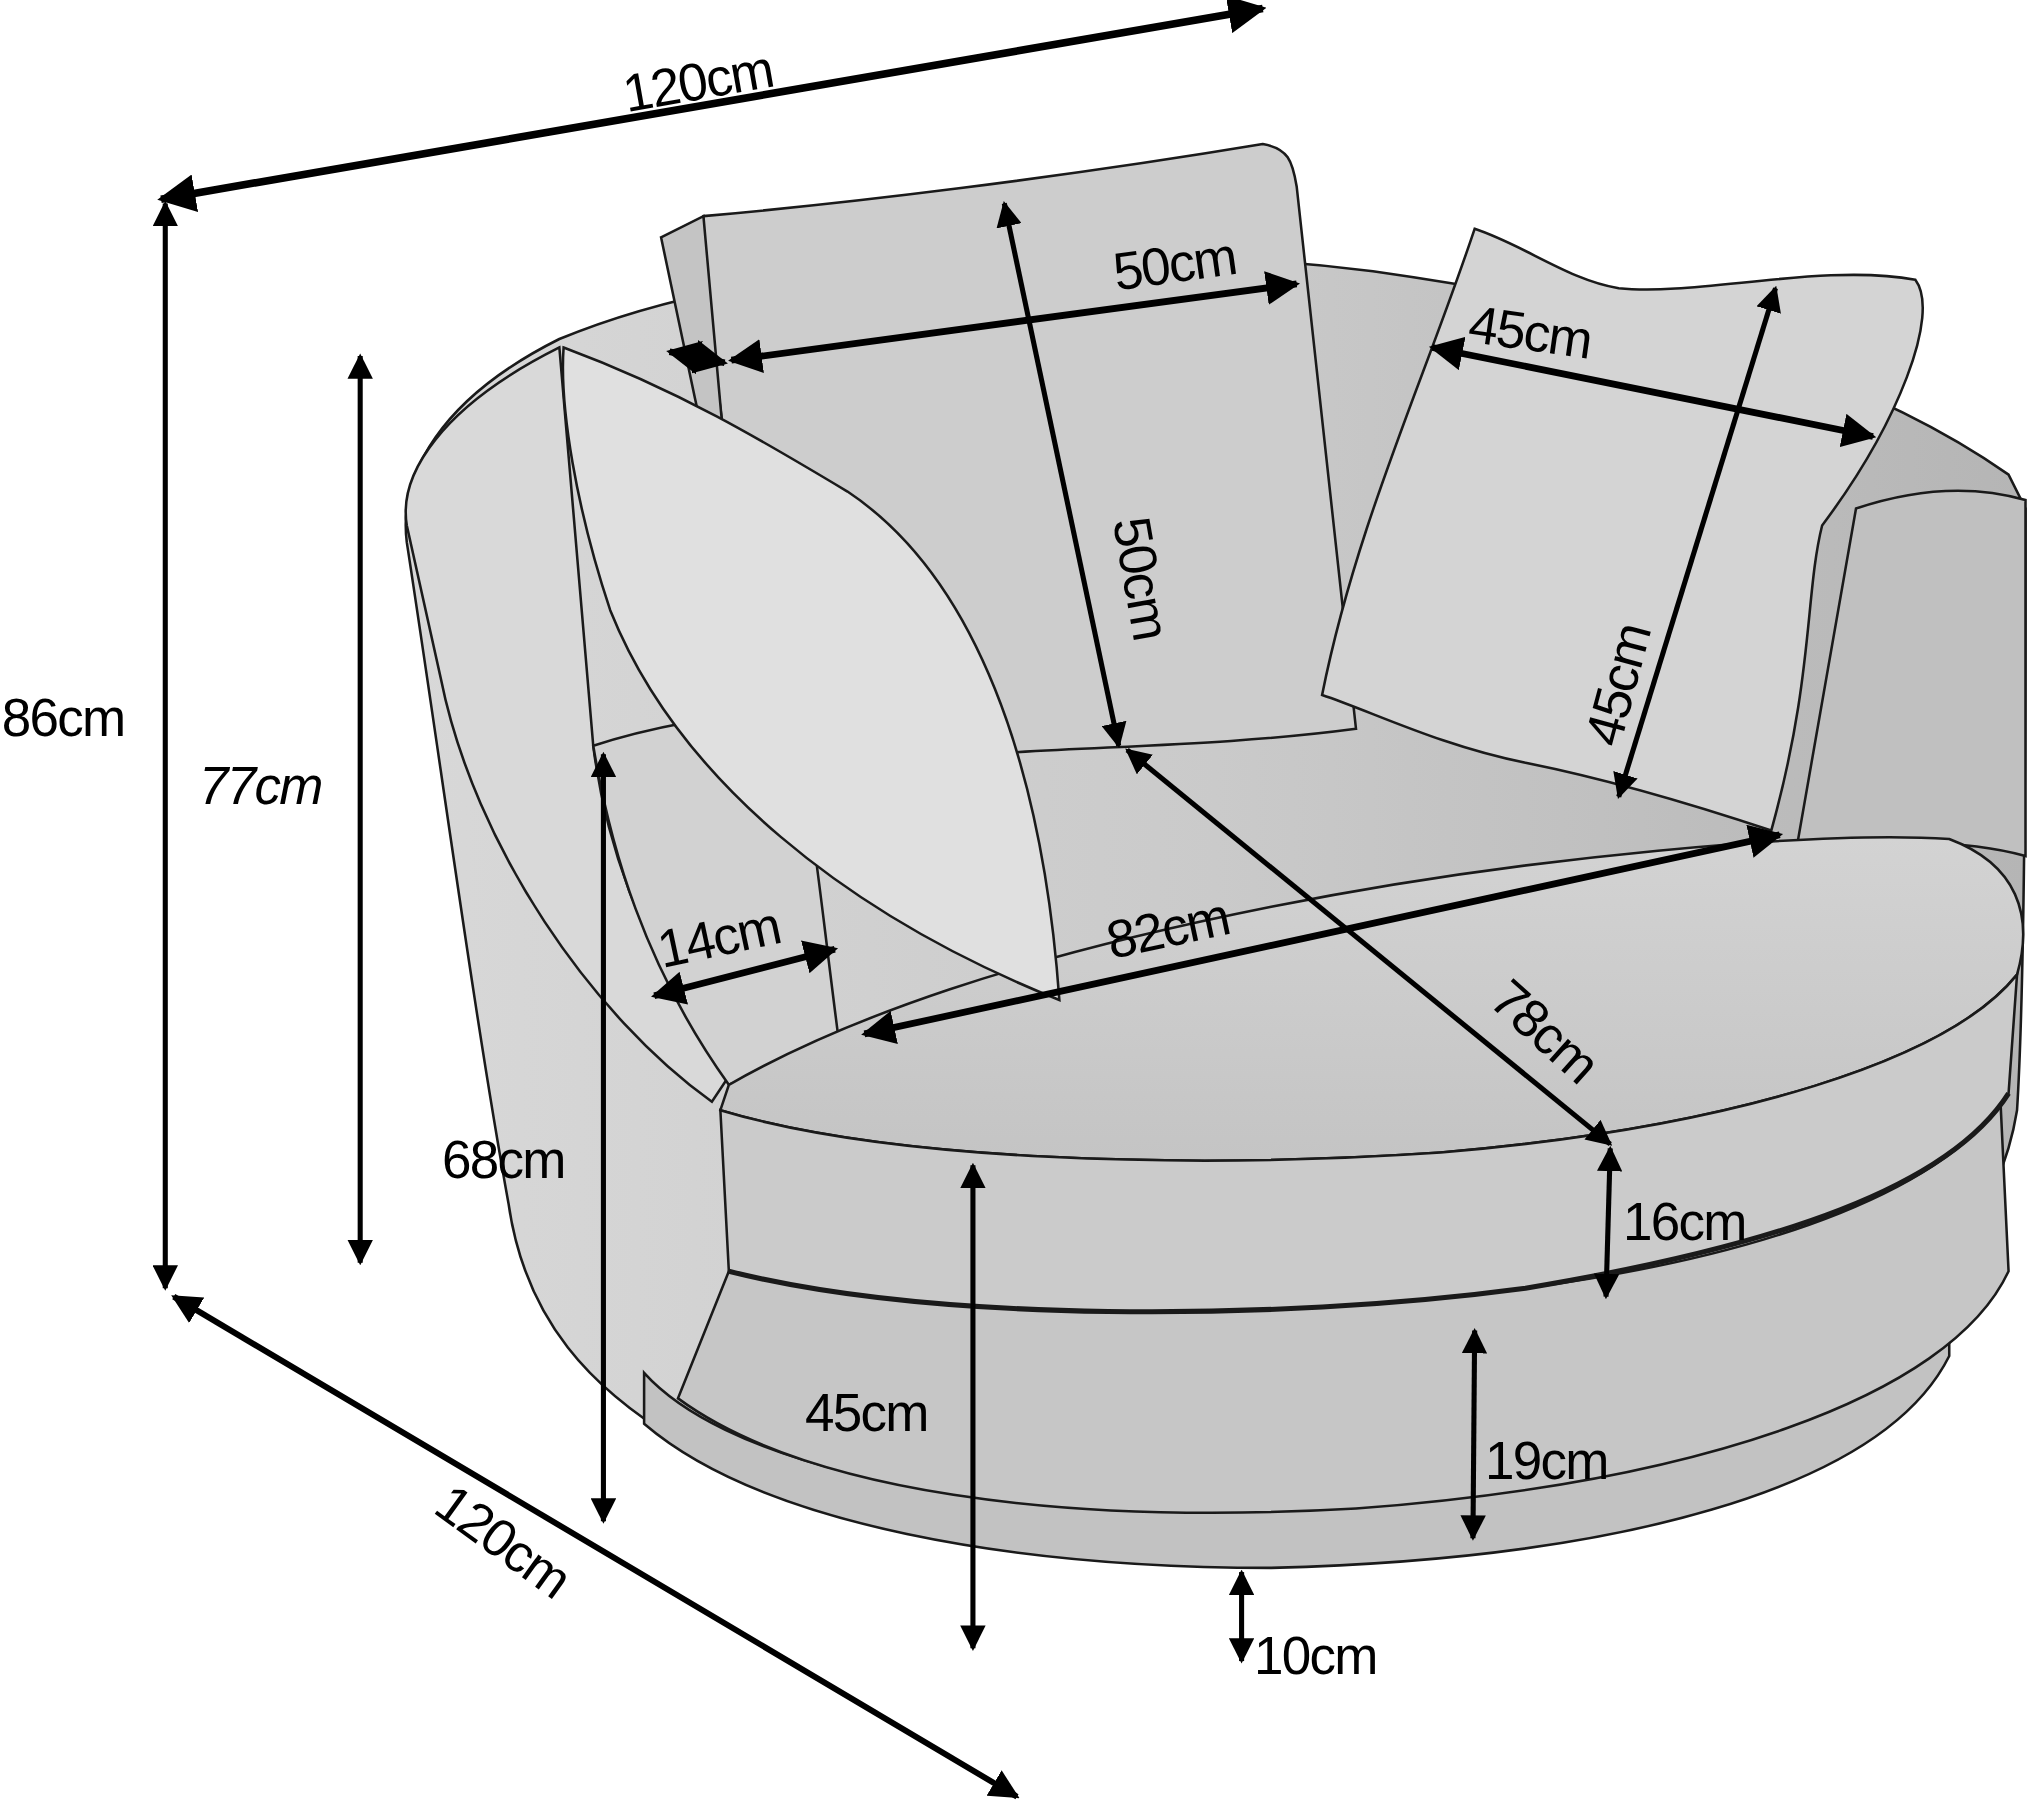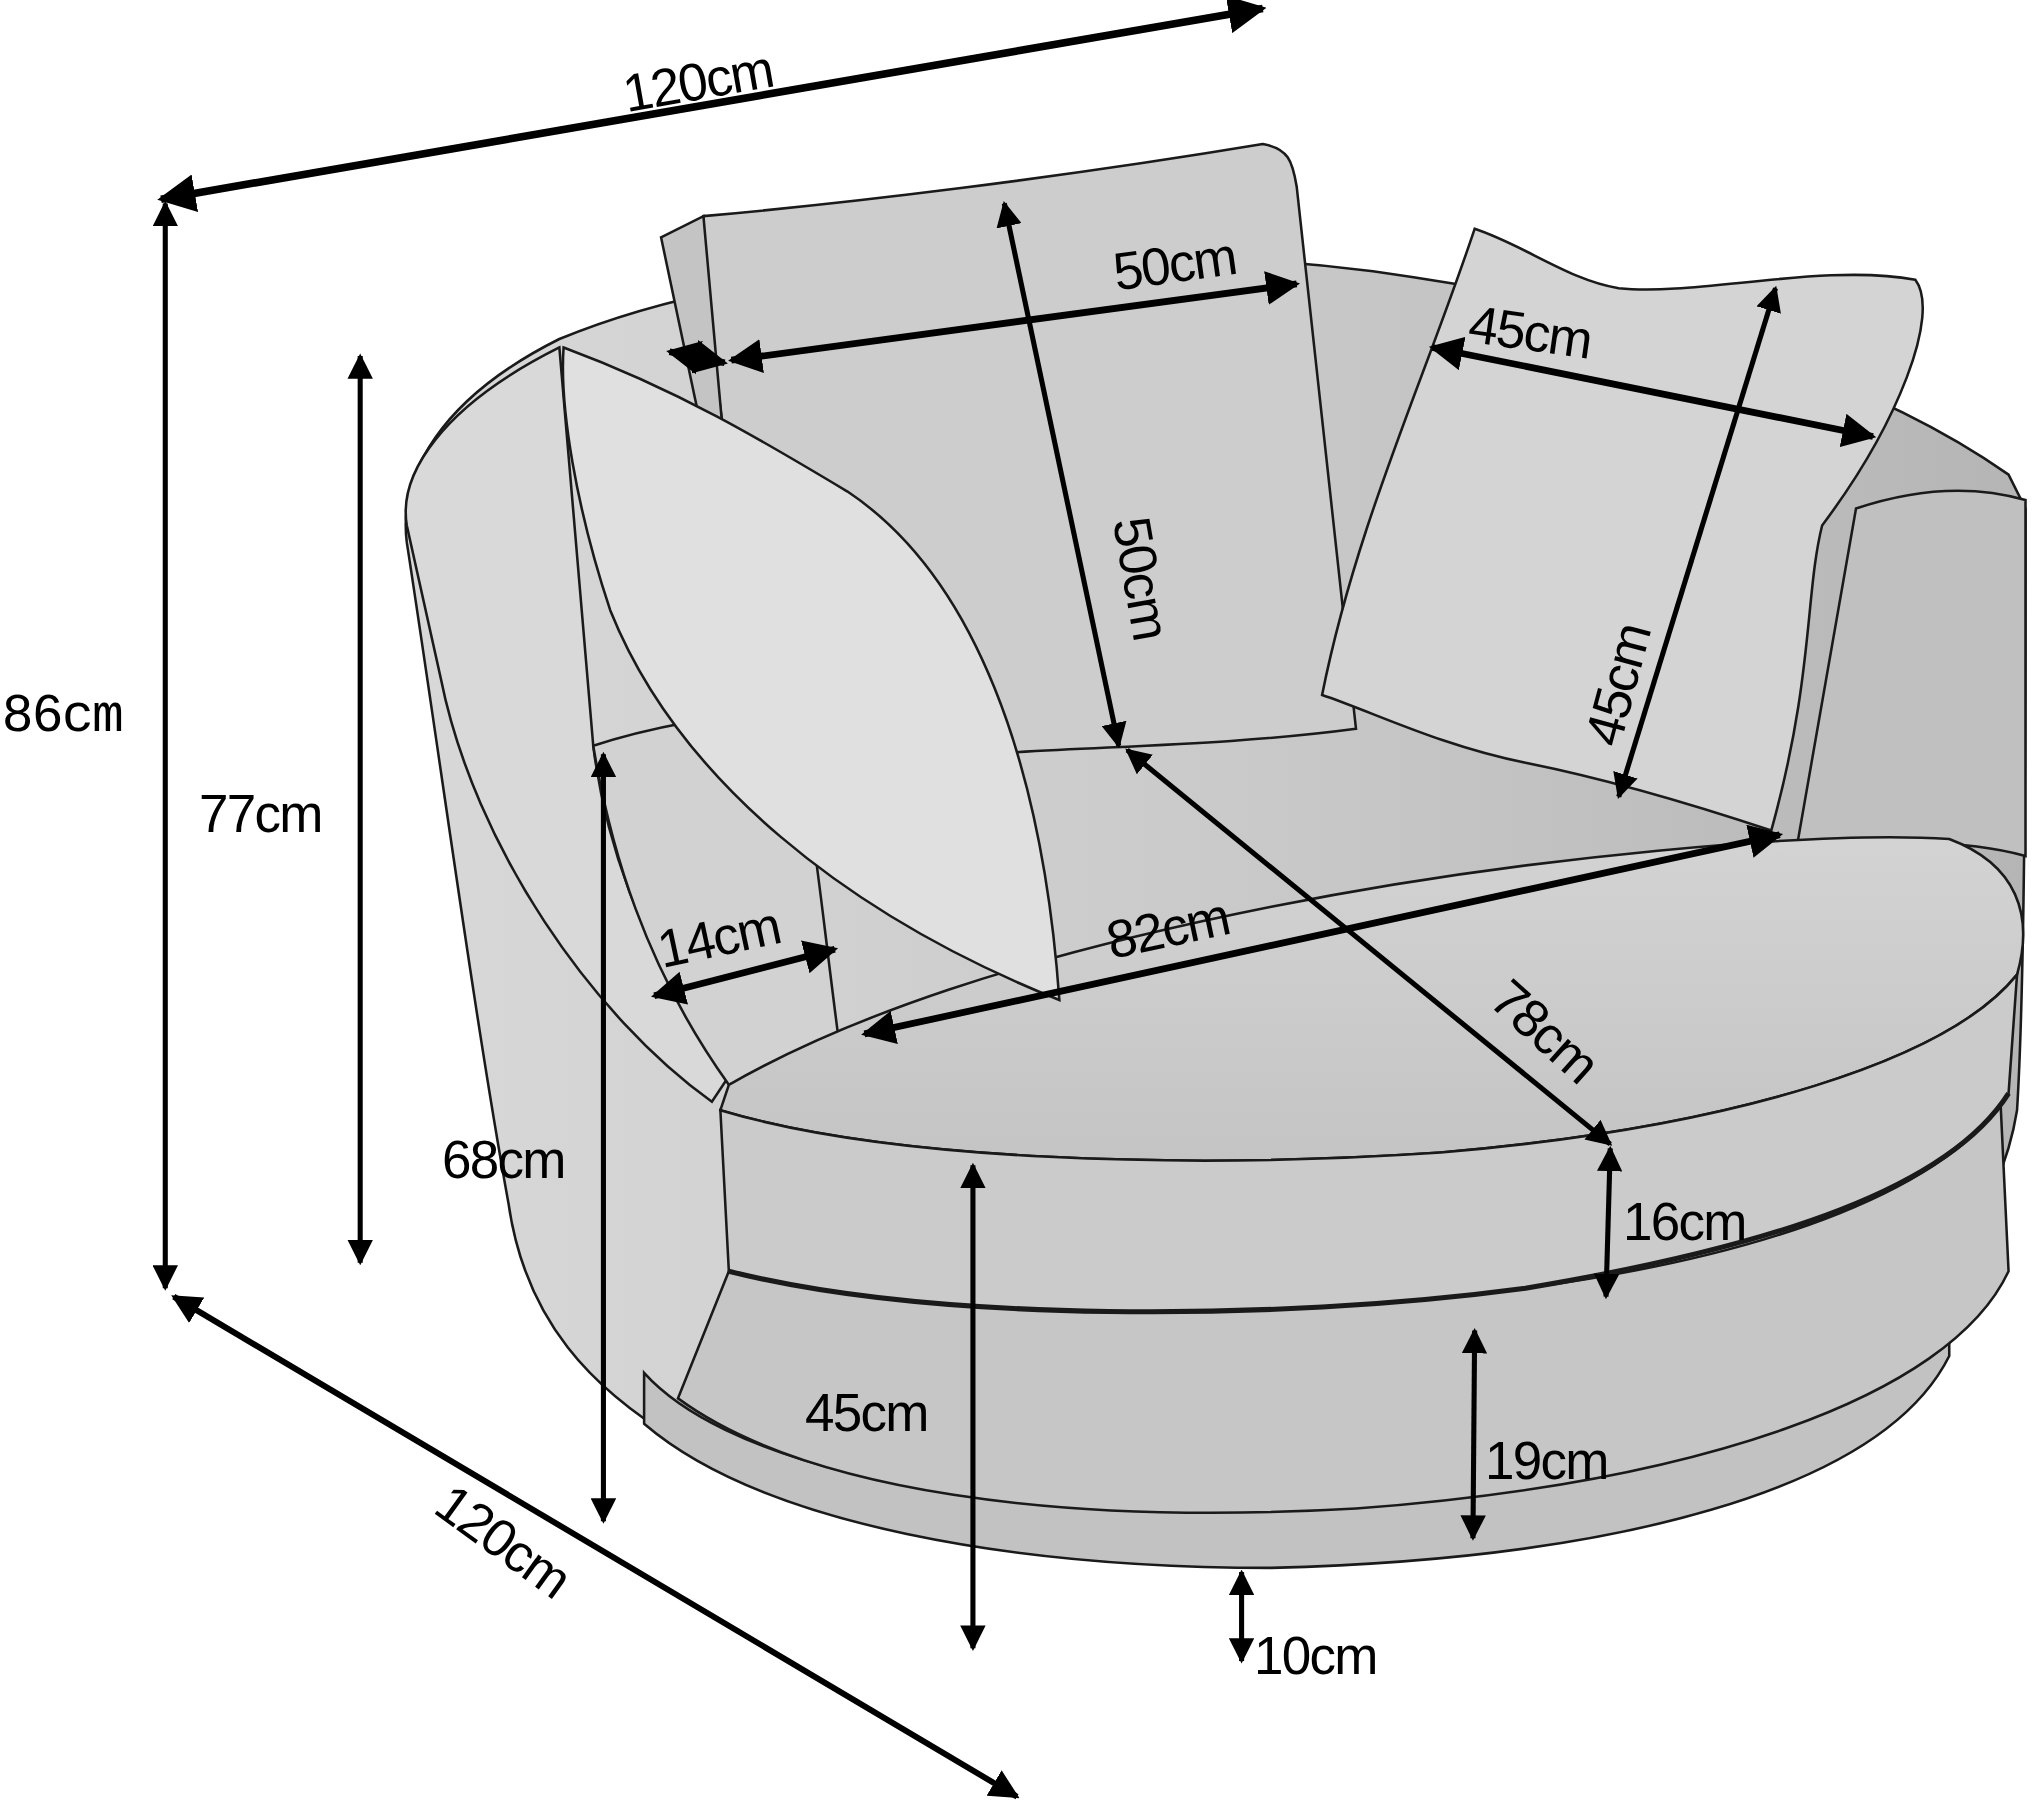--- a/index.html
+++ b/index.html
@@ -67,22 +67,22 @@
     <line x1="2095" y1="340" x2="1910" y2="940" stroke-width="6"></line>
     <line x1="1020" y1="1220" x2="2100" y2="985" stroke-width="8"></line>
     <line x1="1330" y1="885" x2="1900" y2="1350" stroke-width="6"></line>
     <line x1="1900" y1="1355" x2="1895" y2="1530" stroke-width="6"></line>
     <line x1="1740" y1="1570" x2="1738" y2="1815" stroke-width="6"></line>
     <line x1="1465" y1="1855" x2="1465" y2="1960" stroke-width="6"></line>
   </g>
 </svg>
 
 <div class="lbl" style="left:619px;top:68px;transform:rotate(-10deg);">120cm</div>
-<div class="lbl" style="left:1.7px;top:691px;font-family:Liberation Mono, monospace;">86cm</div>
-<div class="lbl" style="left:199px;top:787px;">77cm</div>
+<div class="lbl" style="left:1.7px;top:691px;">86cm</div>
+<div class="lbl" style="left:199px;top:759px;font-style:italic;">77cm</div>
 <div class="lbl" style="left:442px;top:1085px;margin-top:48px;">68cm</div>
 <div class="lbl" style="left:653px;top:924px;transform:rotate(-12deg);">14cm</div>
 <div class="lbl" style="left:805px;top:1386px;">45cm</div>
 <div class="lbl" style="left:1110px;top:246px;transform:rotate(-8deg);">50cm</div>
 <div class="lbl" style="left:1157px;top:513px;transform:rotate(80deg);">50cm</div>
 <div class="lbl" style="left:1473px;top:297px;transform:rotate(8deg);">45cm</div>
 <div class="lbl" style="left:1576px;top:737px;transform:rotate(-75deg);">45cm</div>
 <div class="lbl" style="left:1102px;top:915px;transform:rotate(-12deg);">82cm</div>
 <div class="lbl" style="left:1517px;top:970px;transform:rotate(42deg);">78cm</div>
 <div class="lbl" style="left:1623px;top:1195px;text-align:center;">16cm</div>

